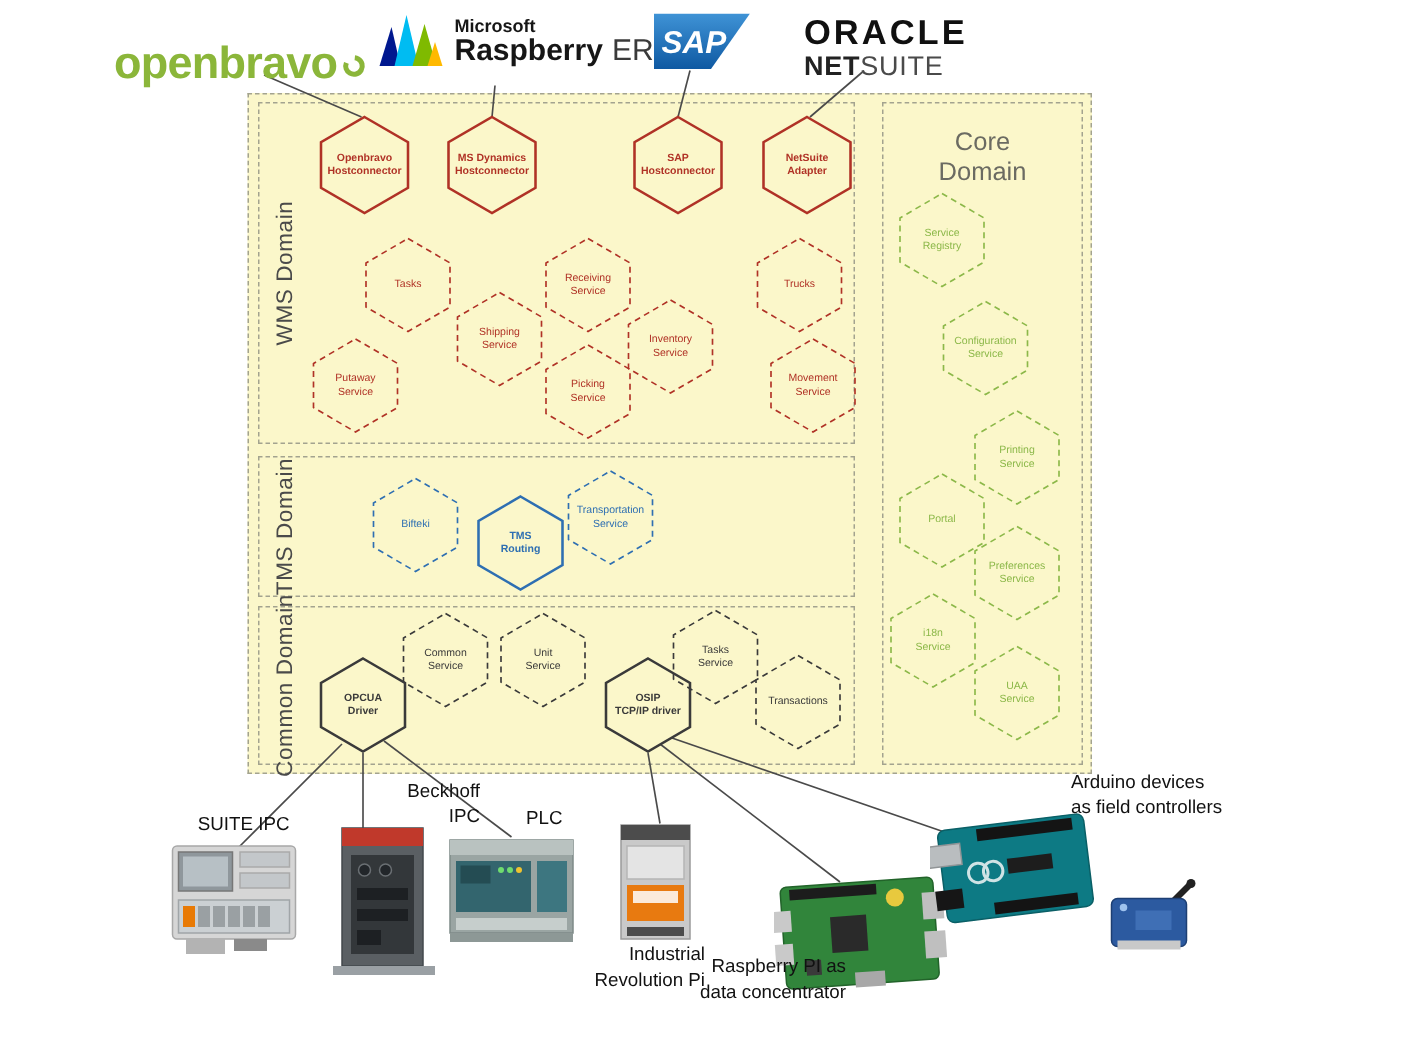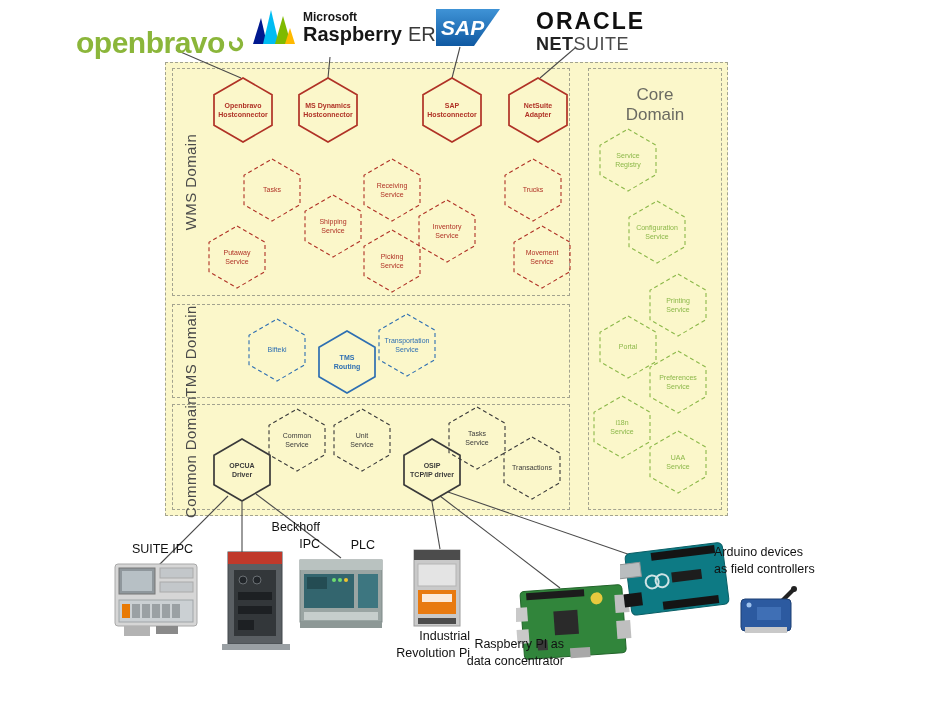--- a/index.html
+++ b/index.html
@@ -413,16 +413,16 @@
   </div>
 
   <div class="dev-label" style="left:98px;top:541px;width:95px;">SUITE IPC</div>
   <div class="dev-label" style="left:248px;top:519px;width:72px;">Beckhoff
 IPC</div>
   <div class="dev-label" style="left:325px;top:537px;width:50px;">PLC</div>
   <div class="dev-label" style="left:452px;top:636px;width:112px;">Raspberry PI as
 data concentrator</div>
   <div class="dev-label" style="left:370px;top:628px;width:100px;">Industrial
 Revolution Pi</div>
-  <div class="dev-label left" style="left:714px;top:544px;width:132px;">Arduino devices
+  <div class="dev-label left" style="left:714px;top:513px;width:132px;">Arduino devices
 as field controllers</div>
 
 </div>
 
 </body></html>

